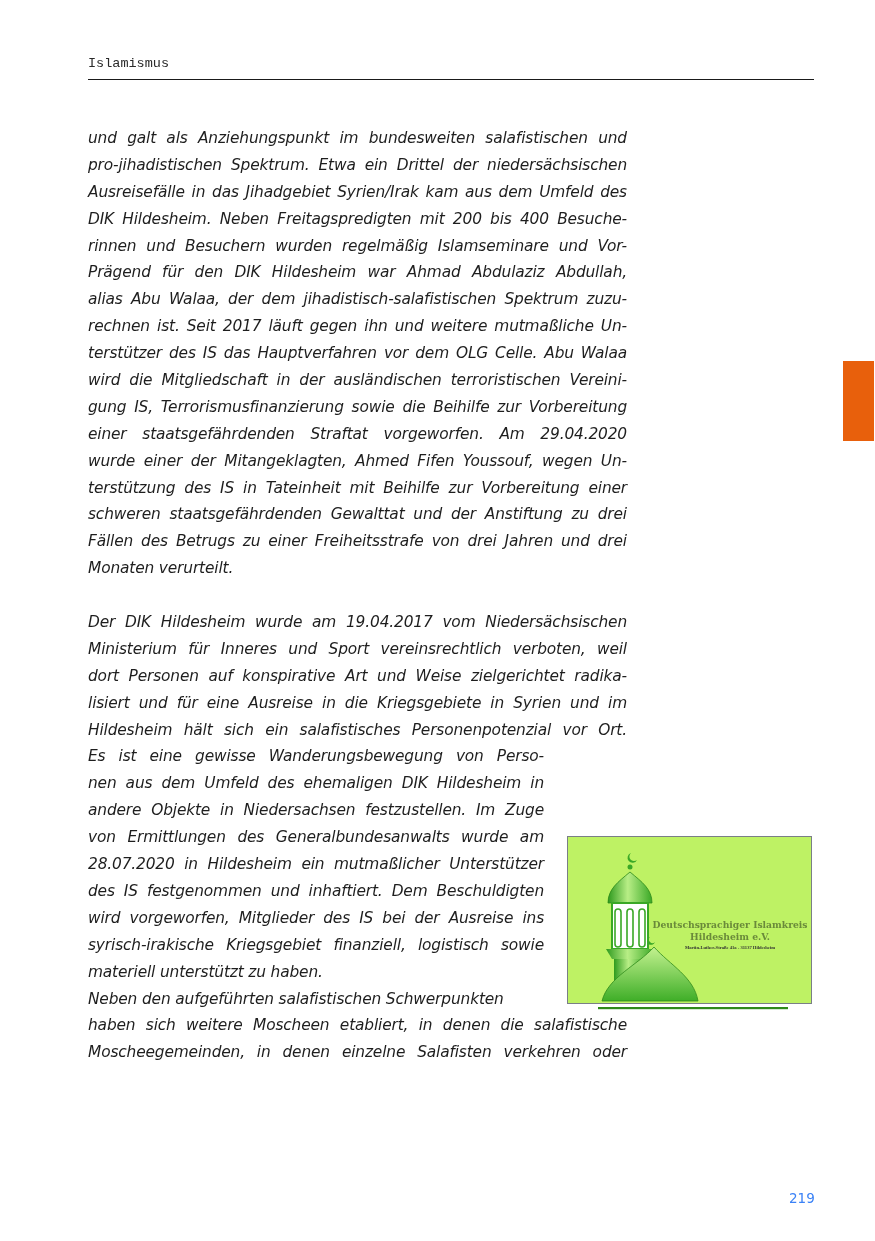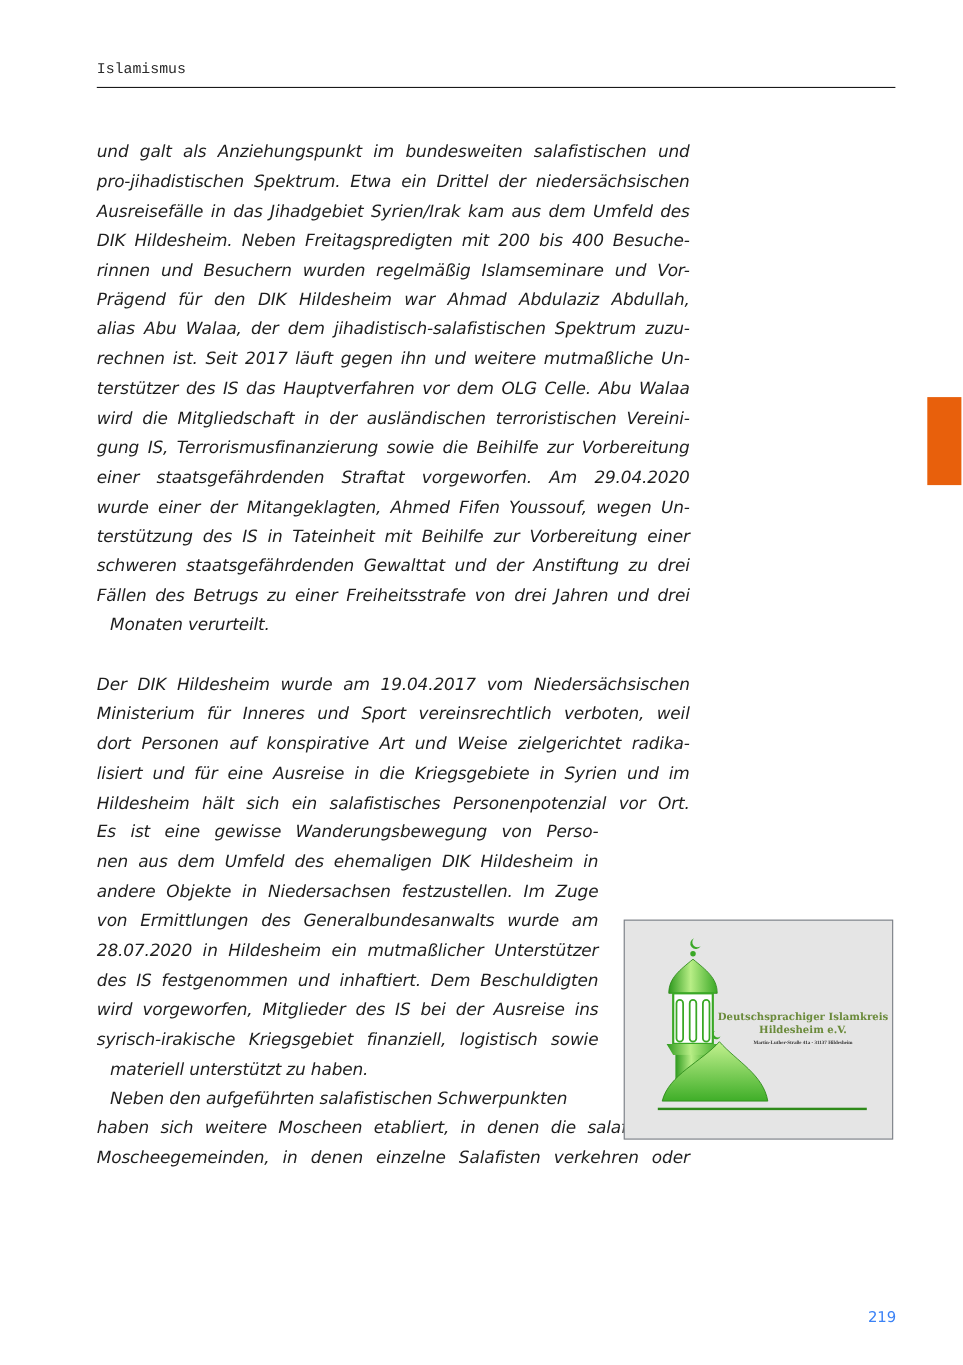--- a/index.html
+++ b/index.html
@@ -19,26 +19,26 @@
   }
   .side-tab {
     position: absolute; left: 843px; top: 361px; width: 31px; height: 80px;
     background: var(--accent, #e8600c);
   }
   .body-text {
     position: absolute; left: 88px; top: 125px; width: 539px;
     font-size: 15.4px; line-height: 26.9px; letter-spacing: -0.15px;
   }
   .line { display: block; white-space: nowrap; text-align: justify; text-align-last: justify; height: 26.9px; font-style: italic; }
-  .line.last { text-align-last: left; margin-left: 12px; }
+  .line.last { text-align-last: left; }
   .para-gap { height: 26.9px; }
   .narrow .line { width: 456px; }
   .figure {
-    position: absolute; left: 567px; top: 836px; width: 245px; height: 200px;
-    border: 1px solid #7a7f86; background: #e5e5e5; box-sizing: border-box;
+    position: absolute; left: 567px; top: 836px; width: 245px; height: 168px;
+    border: 1px solid #7a7f86; background: #bef264; box-sizing: border-box;
   }
   .figure svg { position: absolute; left: 0; top: 0; }
   .logo-title {
     position: absolute; left: 82px; top: 82px; width: 160px;
     font-family: "DejaVu Serif", "Liberation Serif", serif;
     font-size: 9.2px; font-weight: bold; color: #6a8a3a; text-align: center;
     line-height: 12px;
   }
   .logo-addr {
     position: absolute; left: 84px; top: 108px; width: 156px;

